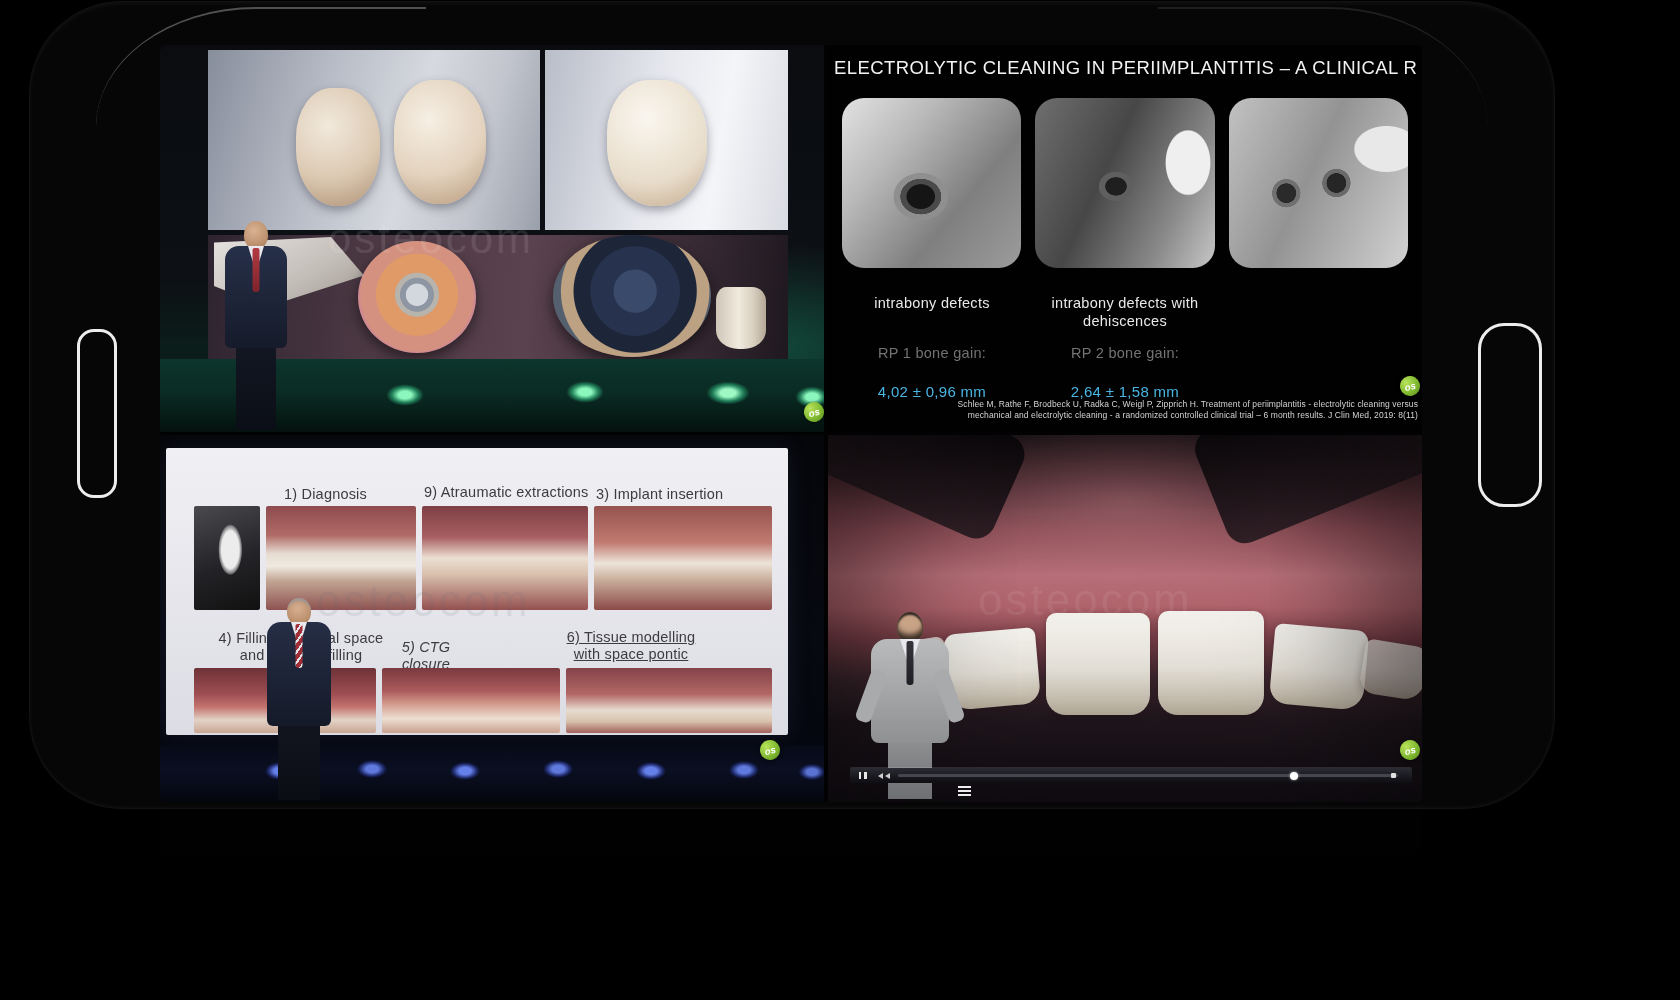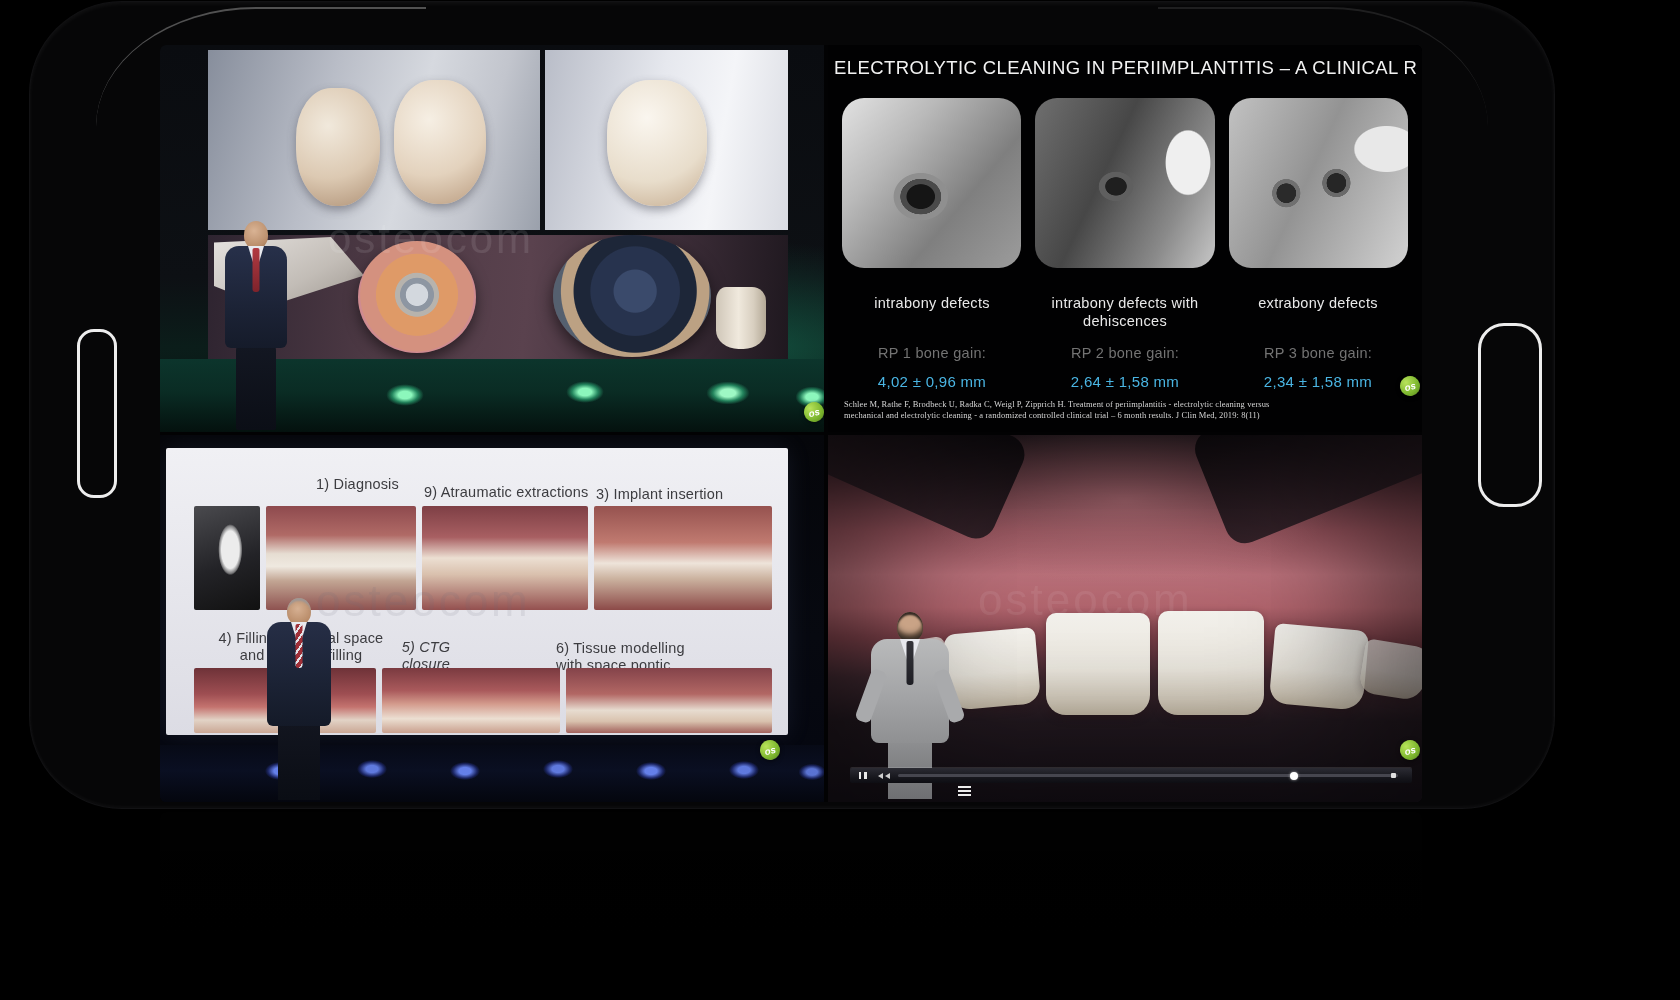--- a/index.html
+++ b/index.html
@@ -119,44 +119,44 @@
     radial-gradient(40px 34px at 45% 52%,#1f1f1f 0 26%,#5f5f5f 28% 42%,transparent 44%),
     linear-gradient(115deg,#6f6f6f 0%,#474747 40%,#8a8a8a 75%,#c7c7c7 100%);}
   .gp3{background:radial-gradient(24px 24px at 32% 56%,#2a2a2a 0 40%,#707070 42% 58%,transparent 60%),
     radial-gradient(24px 24px at 60% 50%,#262626 0 40%,#6a6a6a 42% 58%,transparent 60%),
     radial-gradient(70px 50px at 88% 30%,#e8e8e8 0 45%,transparent 47%),
     linear-gradient(115deg,#c2c2c2 0%,#939393 45%,#b5b5b5 75%,#d2d2d2 100%);}
   .tr-col{position:absolute;width:180px;top:230px;text-align:center;color:#e9e9e9;}
   .tr-c1{left:14px;} .tr-c2{left:207px;} .tr-c3{left:400px;}
   .d-label{font-size:14.5px;line-height:17.5px;letter-spacing:.3px;min-height:37px;margin-top:20px;}
   .g-label{margin-top:13px;font-size:14.5px;color:#737373;letter-spacing:.3px;}
-  .g-value{margin-top:12px;font-size:15px;color:#4ab5e3;letter-spacing:.3px;}
-  .tr-cit{position:absolute;left:16px;right:4px;top:354px;text-align:left;color:#d5d5d5;
-    font-size:8.5px;line-height:10.5px;letter-spacing:.1px;font-family:Liberation Serif, serif;}
+  .g-value{margin-top:22px;font-size:15px;color:#4ab5e3;letter-spacing:.3px;}
+  .tr-cit{position:absolute;left:16px;right:4px;top:354px;text-align:right;color:#d5d5d5;
+    font-size:8.5px;line-height:10.5px;letter-spacing:.1px;}
   .tr-cit div{white-space:nowrap;overflow:hidden;}
 
   
   .badge{position:absolute;width:20px;height:20px;border-radius:50%;display:flex;align-items:center;
     justify-content:center;color:#fff;font-size:9.5px;font-weight:700;font-style:italic;
     transform:rotate(-14deg);box-shadow:0 1px 4px rgba(0,0,0,.5);
     background:radial-gradient(circle at 35% 28%,#b8e35a,#7cb62e 60%,#567f1d);}
   #q-tl .badge{left:644px;top:357px;}
   #q-tr .badge{left:572px;top:331px;}
   #q-bl .badge{left:600px;top:305px;}
   #q-br .badge{left:572px;top:305px;}
 
   
   .bl-slide{position:absolute;left:6px;top:13px;width:622px;height:287px;border-radius:2px;overflow:hidden;
     background:linear-gradient(180deg,#f0f0f4 0%,#e6e6ec 50%,#dcdce4 100%);
     box-shadow:0 0 24px rgba(120,140,200,.12);}
   .sl-label{position:absolute;color:#3c3c40;font-size:14.5px;letter-spacing:.2px;line-height:16.5px;}
-  .sl1{left:118px;top:28px;margin-left:32px;} .sl2{left:258px;top:36px;} .sl3{left:430px;top:38px;}
+  .sl1{left:118px;top:38px;} .sl2{left:258px;top:36px;} .sl3{left:430px;top:38px;}
   .sl4{left:20px;top:182px;width:230px;text-align:center;}
   .sl5{left:210px;top:191px;width:100px;text-align:center;font-style:italic;}
-  .sl6{left:390px;top:192px;width:150px;text-align:left;}
+  .sl6{left:390px;top:181px;width:150px;text-align:center;text-decoration:underline;}
   .ph{position:absolute;border-radius:2px;}
   .xray{left:28px;top:58px;width:66px;height:104px;
     background:radial-gradient(16px 34px at 55% 42%,#ececec 0 55%,rgba(200,200,200,.5) 70%,transparent 75%),
     linear-gradient(160deg,#4a4a4e 0%,#232327 55%,#111 100%);}
   .c1a{left:100px;top:58px;width:150px;height:104px;}
   .c1b{left:256px;top:58px;width:166px;height:104px;}
   .c1c{left:428px;top:58px;width:178px;height:104px;}
   .c2a{left:28px;top:220px;width:182px;height:65px;}
   .c2b{left:216px;top:220px;width:178px;height:65px;}
   .c2c{left:400px;top:220px;width:206px;height:65px;}
@@ -268,25 +268,20 @@
         <div class="tr-col tr-c1">
           <div class="d-label">intrabony defects</div>
           <div class="g-label">RP 1 bone gain:</div>
           <div class="g-value">4,02 ± 0,96 mm</div>
         </div>
         <div class="tr-col tr-c2">
           <div class="d-label">intrabony defects with dehiscences</div>
           <div class="g-label">RP 2 bone gain:</div>
           <div class="g-value">2,64 ± 1,58 mm</div>
         </div>
-        <div class="tr-col tr-c3">
-          <div class="d-label">extrabony defects</div>
-          <div class="g-label">RP 3 bone gain:</div>
-          <div class="g-value">2,34 ± 1,58 mm</div>
-        </div>
         <div class="tr-cit">
           <div>Schlee M, Rathe F, Brodbeck U, Radka C, Weigl P, Zipprich H. Treatment of periimplantitis - electrolytic cleaning versus</div>
           <div>mechanical and electrolytic cleaning - a randomized controlled clinical trial – 6 month results. J Clin Med, 2019: 8(11)</div>
         </div>
         <div class="badge">
             <span>os</span>
           </div>
       </div>
 
       <div class="quad" id="q-bl">

